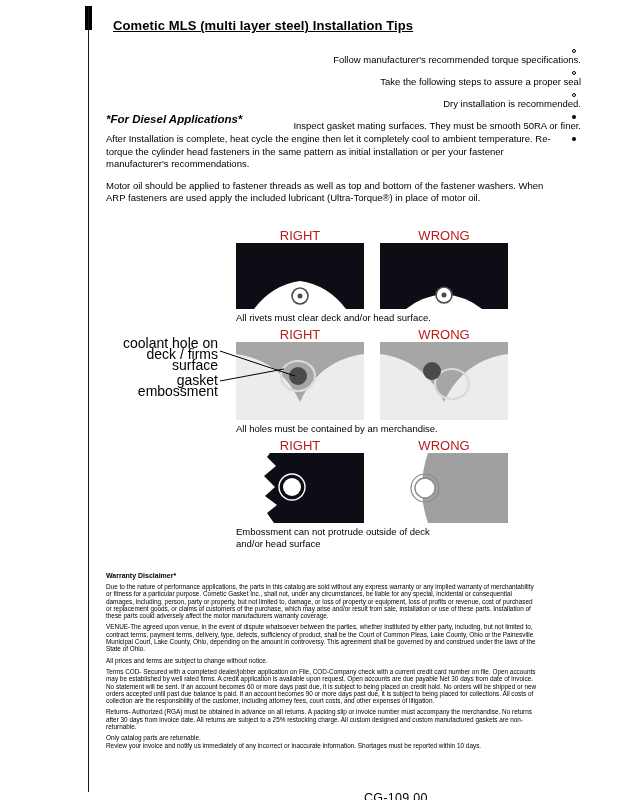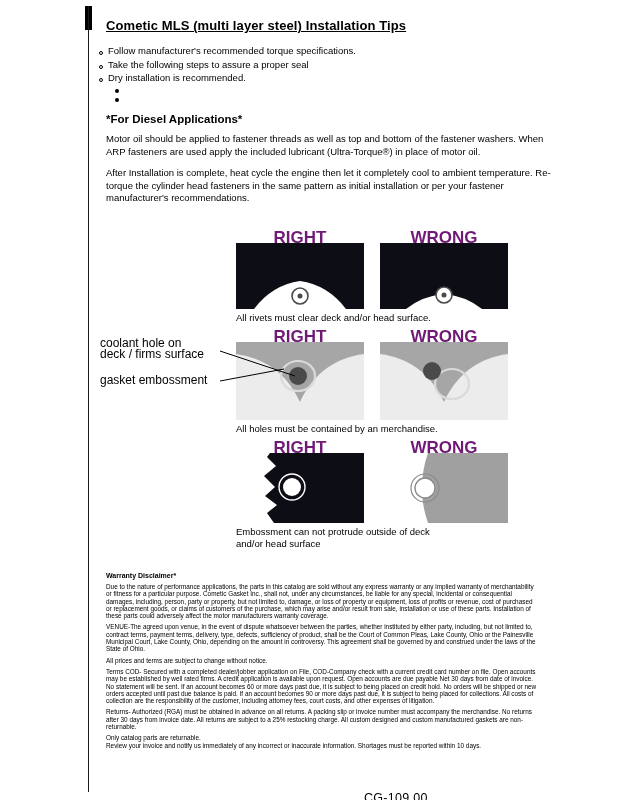--- a/index.html
+++ b/index.html
@@ -3,44 +3,44 @@
 <meta charset="utf-8">
 <style>
   * { margin:0; padding:0; box-sizing:border-box; }
   html,body { background:#ffffff; }
   body { font-family:"Liberation Sans", sans-serif; color:#000; }
   .page { position:relative; width:618px; height:800px; background:#ffffff; overflow:hidden; }
 
   .edge-tab  { position:absolute; left:85px; top:6px;  width:7px; height:24px; background:#000; }
   .edge-line { position:absolute; left:88px; top:6px;  width:1px; height:786px; background:#1b1b1b; }
 
-  .title { position:absolute; left:106px; top:18px; font-size:13px; font-weight:bold; text-decoration:underline; letter-spacing:.1px; }
+  .title { position:absolute; left:113px; top:18px; font-size:13px; font-weight:bold; text-decoration:underline; letter-spacing:.1px; }
 
   .tips { position:absolute; left:99px; top:44px; width:482px; font-size:9.5px; }
-  .tip  { display:flex; align-items:center; line-height:13.5px; }
+  .tip  { display:flex; align-items:flex-end; line-height:13.5px;flex-direction:column; }
   .tip.sub { padding-left:16px; }
   .bullet { flex:0 0 auto; width:4px; height:4px; margin:4.5px 5px 0 0; border-radius:50%; }
   .bullet.open  { border:1px solid #000; }
   .bullet.solid { background:#000; }
 
   .diesel { position:absolute; left:106px; top:113px; width:445px; }
-  .diesel-heading { font-size:11.5px; font-weight:bold; margin-bottom:8px; }
+  .diesel-heading { font-size:11.5px; font-weight:bold; margin-bottom:8px;font-style:italic; }
   .body-para { font-size:9.5px; line-height:12.5px; margin-bottom:9px; }
   .body-para.note { margin-bottom:0; }
 
   .figures { position:absolute; left:236px; top:228px; width:272px; }
   .lbl-row { display:flex; gap:16px; height:15px; margin-top:3px; }
   .lbl-row.first { margin-top:0; }
-  .lbl { width:128px; text-align:center; font-size:17px; color:#701a75;font-weight:bold; }
+  .lbl { width:128px; text-align:center; font-size:13px; color:#b91c1c; }
   .panel-row { display:flex; gap:16px; }
   .panel { display:block; }
   .cap { font-size:9.5px; line-height:12px; margin:3px 0 2px 0; }
   .cap.cap3 { width:215px; }
 
-  .callout { position:absolute; font-size:12px; line-height:11px; text-align:left; }
+  .callout { position:absolute; font-size:14px; line-height:11px; text-align:right; }
   .callout-coolant { left:100px; top:338px; width:118px; }
   .callout-emboss  { left:100px; top:375px; width:118px; }
   .leader-lines { position:absolute; left:218px; top:346px; }
 
   .disclaimer { position:absolute; left:106px; top:572px; width:432px; }
   .disc-heading { font-size:7px; font-weight:bold; margin-bottom:4px; }
   .disc-para { font-size:6.4px; line-height:7.3px; margin-bottom:4px; }
   .disc-para.tight { margin-bottom:0; }
 
   .footer-code { position:absolute; left:364px; top:755px; font-size:12.5px; letter-spacing:.3px;margin-top:36px; }
@@ -63,30 +63,31 @@
     <div class="tip">
       <span class="bullet open"></span>
       <span>Take the following steps to assure a proper seal</span>
     </div>
     <div class="tip">
       <span class="bullet open"></span>
       <span>Dry installation is recommended.</span>
     </div>
     <div class="tip sub">
       <span class="bullet solid"></span>
+      <span>Inspect gasket mating surfaces.  They must be smooth 50RA or finer.</span>
     </div>
     <div class="tip sub">
       <span class="bullet solid"></span>
     </div>
   </div>
 
   <div class="diesel">
     <div class="diesel-heading">*For Diesel Applications*</div>
+    <p class="body-para">After Installation is complete, heat cycle the engine then let it completely cool to ambient temperature. Re-torque the cylinder head fasteners in the same pattern as initial installation or per your fastener manufacturer's recommendations.</p>
     <p class="body-para">Motor oil should be applied to fastener threads as well as top and bottom of the fastener washers. When ARP fasteners are used apply the included lubricant (Ultra-Torque®) in place of motor oil.</p>
-    <p class="body-para">After Installation is complete, heat cycle the engine then let it completely cool to ambient temperature. Re-torque the cylinder head fasteners in the same pattern as initial installation or per your fastener manufacturer's recommendations.</p>
   </div>
 
   <div class="figures">
 
     <div class="lbl-row first">
       <span class="lbl">RIGHT</span>
       <span class="lbl">WRONG</span>
     </div>
     <div class="panel-row">
       <svg class="panel" width="128" height="66" viewBox="0 0 128 66">

